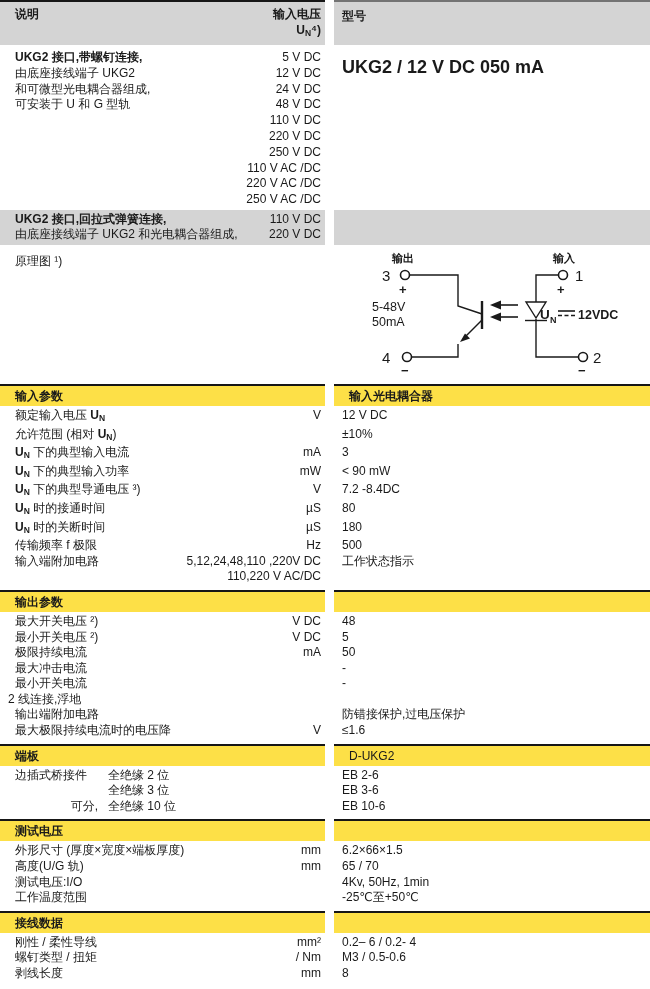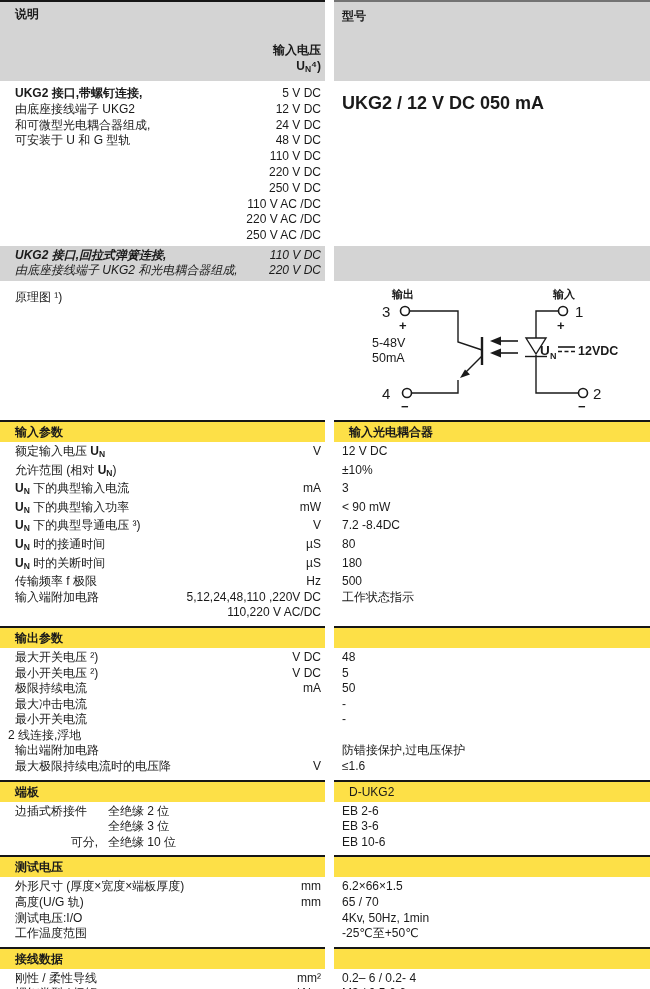--- a/index.html
+++ b/index.html
@@ -8,34 +8,34 @@
   .grid{display:grid;grid-template-columns:325px 316px;column-gap:9px;}
   .cell-l{min-width:0;}
   .cell-r{min-width:0;}
   
   .band .cell-l,.band .cell-r{background:#fde047;border-top:2px solid #161616;}
   .band-text{font-weight:bold;font-size:12px;line-height:15px;padding:3px 4px 2px 15px;}
   .band-text.regular{font-weight:normal;}
   .head .cell-l{display:flex;justify-content:space-between;background:#d4d4d4;border-top:2px solid #161616;padding:4px 4px 4px 15px;}
   .head .cell-r{background:#d4d4d4;border-top:2px solid #737373;padding:4px 4px 4px 8px;}
   .head-title{font-weight:bold;font-size:12px;line-height:16px;}
-  .head-right{font-weight:bold;font-size:12px;line-height:16px;text-align:right;margin-top:36px;}
+  .head-right{font-weight:bold;font-size:12px;line-height:16px;text-align:right;}
   
   .model{padding-top:5px;min-height:157px;}
   .model .cell-l{display:flex;padding-left:15px;padding-right:4px;}
   .desc{width:215px;}
   .desc div{font-size:12px;line-height:15.8px;}
   .desc div.b1{font-weight:bold;}
   .volts{flex:1;text-align:right;}
   .volts div{font-size:12px;line-height:15.8px;}
   .type-name{font-weight:bold;font-size:18px;padding:7px 0 0 8px;}
   
   .spring .cell-l,.spring .cell-r{background:#d4d4d4;}
   .spring{margin-top:2px;}
-  .spring .cell-l{padding:2px 4px 2px 15px;font-style:italic;}
+  .spring .cell-l{padding:2px 4px 2px 15px;}
   .sprow{display:flex;justify-content:space-between;font-size:12px;line-height:15.5px;}
   .sprow .sl.bold{font-weight:bold;}
   
   .schem{margin-top:3px;}
   .schem-title{font-size:12px;padding:5px 0 0 15px;}
   
   .sec-rows{padding:2px 0 5px;}
   .prow .cell-l{display:flex;padding-left:15px;padding-right:4px;font-size:12px;line-height:15.6px;justify-content:center;}
   .prow .lbl{white-space:pre-wrap;}
   .prow .lbl.fixed{width:93px;flex:none;}

